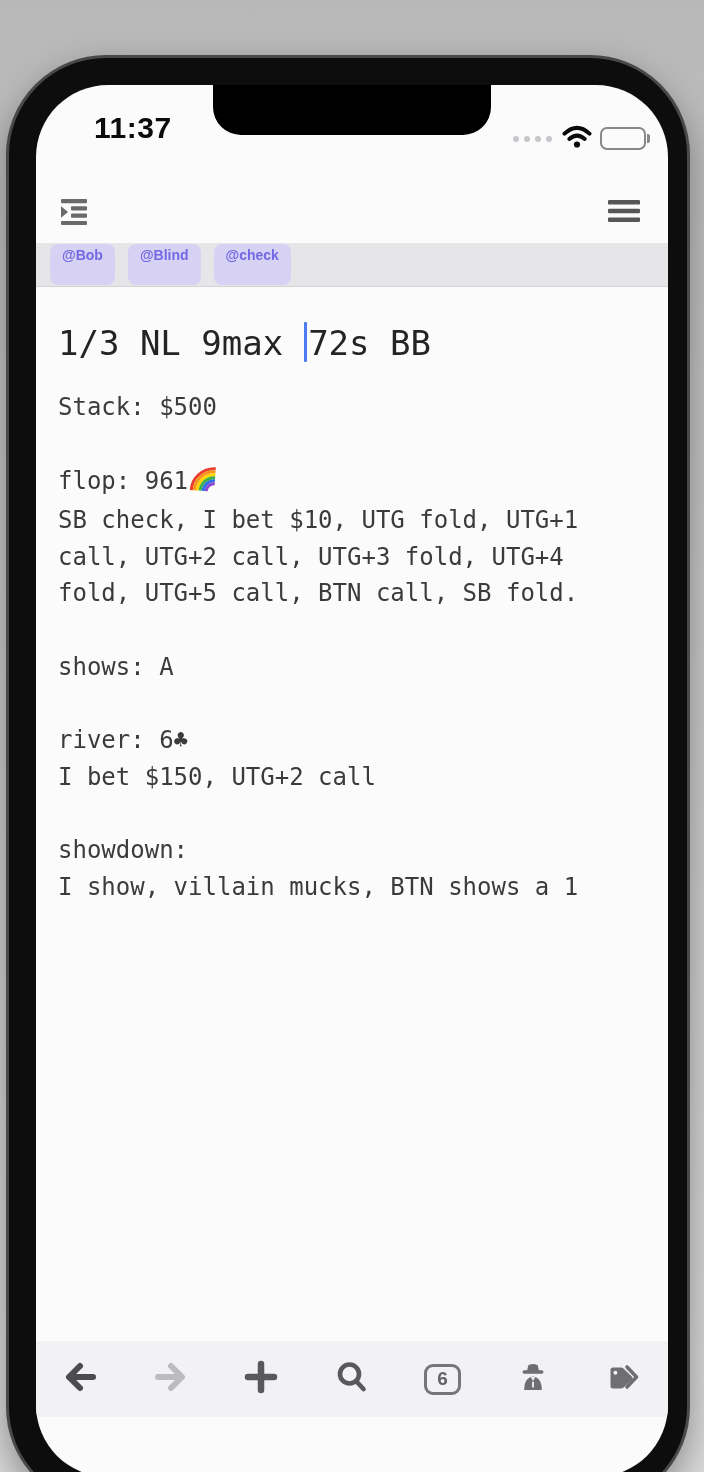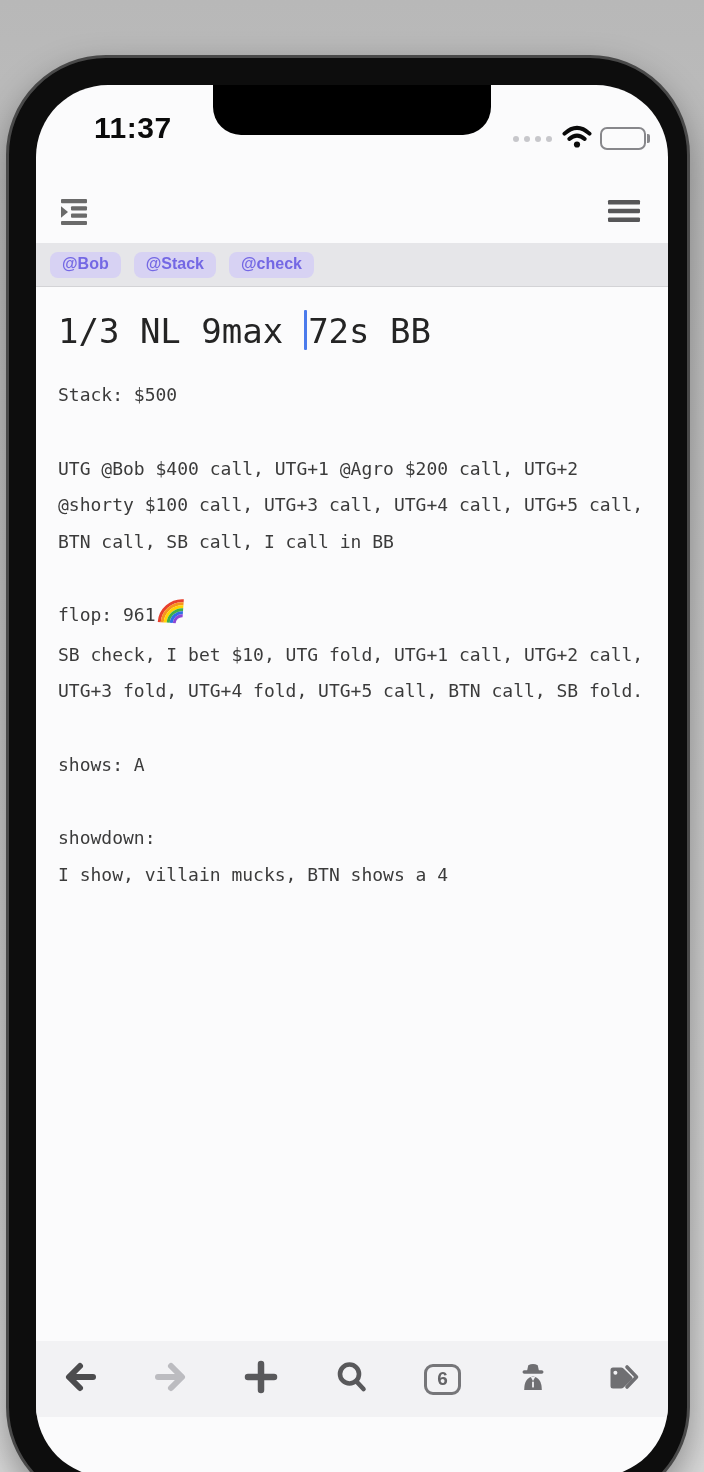--- a/index.html
+++ b/index.html
@@ -56,40 +56,40 @@
 
   
   .chip-bar {
     position:absolute; left:0; right:0; height:44px;
     background:#e6e6e9; display:flex; align-items:center; gap:13px;
     padding:0 14px; z-index:2;
   }
   .chip-bar.mentions { top:158px; border-bottom:1px solid #d3d3d6; }
   .chip-bar.hashtags { top:1212px; border-top:1px solid #d8d8da; border-bottom:1px solid #d8d8da; }
   .chip {
-    background:#d7d2f3; color:#7468e4; font-weight:600; font-size:16px;
-    padding:3px 12px 5px; border-radius:8px; white-space:nowrap; cursor:pointer;
+    background:#d7d2f3; color:#7468e4; font-weight:600; font-size:14px;
+    padding:3px 12px 22px; border-radius:8px; white-space:nowrap; cursor:pointer;
   }
 
   
   .content {
     position:absolute; top:202px; left:0; right:0; height:1010px;
-    padding:22px 22px 0; overflow:hidden;
+    padding:34px 22px 0; overflow:hidden;
     font-family:"DejaVu Sans Mono", monospace; color:#3b3b3b;
   }
   .note-title {
     font-family:"DejaVu Sans Mono", monospace;
     font-size:34px; font-weight:500; color:#242424;
     line-height:44px; white-space:pre; margin-bottom:24px;
   }
   .caret {
     display:inline-block; width:3.5px; height:40px; background:#4b7bec;
     vertical-align:-7px; margin-right:1px; border-radius:1px;
   }
-  .para { font-size:18px; line-height:36.5px; white-space:pre-wrap; margin-bottom:37px; }
+  .para { font-size:24px; line-height:36.5px; white-space:pre-wrap; margin-bottom:37px; }
   .board-line { white-space:pre; }
 
   .rainbow { vertical-align:-3px; margin-left:2px; }
 
   
   .toolbar {
     position:absolute; top:1256px; left:0; right:0; height:76px;
     background:#f2f2f4; display:flex; align-items:center;
     justify-content:space-between; padding:0 24px;
   }
@@ -147,44 +147,44 @@
               <rect x="2" y="3" width="32" height="4.6" rx="1.2" fill="#565658"></rect>
               <rect x="2" y="11.7" width="32" height="4.6" rx="1.2" fill="#565658"></rect>
               <rect x="2" y="20.4" width="32" height="4.6" rx="1.2" fill="#565658"></rect>
             </svg>
           </span>
         </div>
       </div>
 
       <div class="chip-bar mentions">
         <span class="chip">@Bob</span>
-        <span class="chip">@Stack</span>
+        <span class="chip">@Blind</span>
         <span class="chip">@check</span>
       </div>
 
       <div class="content">
         <div class="note-title"><span>1/3 NL 9max </span><span class="caret"></span><span>72s BB</span></div>
 
         <p class="para">Stack: $500</p>
 
-        <p class="para">UTG @Bob $400 call, UTG+1 @Agro $200 call, UTG+2 @shorty $100 call, UTG+3 call, UTG+4 call, UTG+5 call, BTN call, SB call, I call in BB</p>
 
         <p class="para"><span class="board-line">flop: 961</span><span class="rainbow"><svg width="30" height="26" viewBox="0 0 30 26" style="transform:rotate(4deg)">
             <path d="M2 25 A 23 23 0 0 1 25 2" stroke="#e8402d" stroke-width="3" fill="none"></path>
             <path d="M5 25 A 20 20 0 0 1 25 5" stroke="#f7941d" stroke-width="3" fill="none"></path>
             <path d="M8 25 A 17 17 0 0 1 25 8" stroke="#ffd400" stroke-width="3" fill="none"></path>
             <path d="M11 25 A 14 14 0 0 1 25 11" stroke="#3faf4a" stroke-width="3" fill="none"></path>
             <path d="M14 25 A 11 11 0 0 1 25 14" stroke="#2f6fe4" stroke-width="3" fill="none"></path>
             <path d="M17 25 A 8 8 0 0 1 25 17" stroke="#8b46d6" stroke-width="3" fill="none"></path>
           </svg></span><br><span>SB check, I bet $10, UTG fold, UTG+1 call, UTG+2 call, UTG+3 fold, UTG+4 fold, UTG+5 call, BTN call, SB fold.</span></p>
 
         <p class="para"><span class="board-line">shows: A</span><br></p>
 
-
-        <p class="para"><span class="board-line">showdown:</span><br><span>I show, villain mucks, BTN shows a 4</span></p>
+        <p class="para"><span class="board-line">river: 6♣</span><br><span>I bet $150, UTG+2 call</span></p>
+
+        <p class="para"><span class="board-line">showdown:</span><br><span>I show, villain mucks, BTN shows a 1</span></p>
       </div>
 
 
       <div class="toolbar">
         <div class="tool-btn">
           <span>
             <svg width="36" height="32" viewBox="0 0 36 32">
               <path d="M18 5 L7 16 L18 27" stroke="#4c4c4e" stroke-width="6" fill="none" stroke-linecap="round" stroke-linejoin="round"></path>
               <path d="M8 16 H31" stroke="#4c4c4e" stroke-width="6" stroke-linecap="round"></path>
             </svg>

